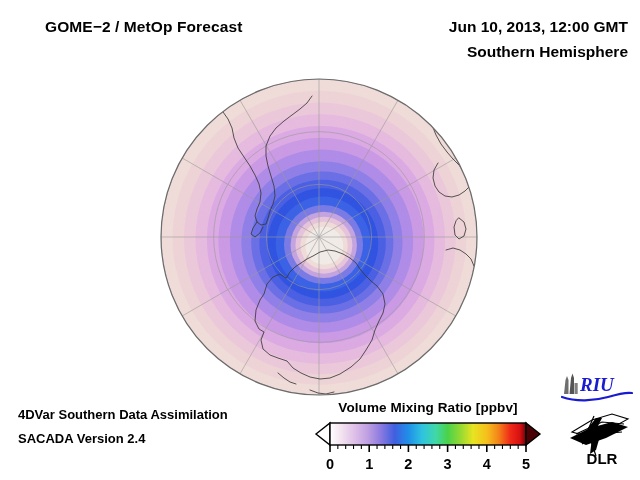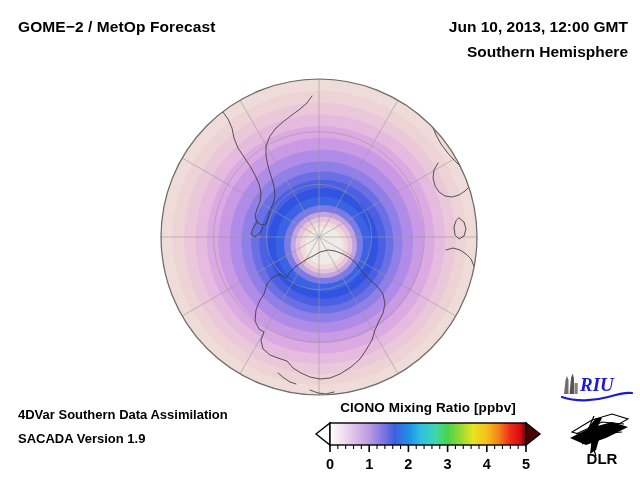--- a/index.html
+++ b/index.html
@@ -30,21 +30,21 @@
   .hdr-right {
     position: absolute;
     right: 12px;
     top: 14px;
     font-size: 15.5px;
     font-weight: bold;
     line-height: 25px;
     text-align: right;
     white-space: nowrap;
   }
-  .hdr-line { display: block; }
+  .hdr-line { display: block; margin-left: 27px; }
   .hdr-right .hdr-line { text-align: right; }
   sub {
     font-size: 0.72em;
     vertical-align: -0.25em;
     font-weight: bold;
   }
 
   
   #globe-wrap {
     position: absolute;
@@ -197,25 +197,25 @@
         <path d="M 150,312 L 158,315 L 166,316 L 174,314"></path>
       </g>
     </g>
 
     <circle cx="159" cy="159" r="158" fill="none" stroke="#6b6b6b" stroke-width="1.2"></circle>
   </svg>
 </div>
 
 <div class="footer-left">
   <span class="footer-line">4DVar Southern Data Assimilation</span>
-  <span class="footer-line">SACADA Version 1.9</span>
+  <span class="footer-line">SACADA Version 2.4</span>
 </div>
 
 <div id="colorbar-block">
-  <div id="cb-title">ClONO Mixing Ratio [ppbv]</div>
+  <div id="cb-title">Volume Mixing Ratio [ppbv]</div>
   <svg id="cb-svg" width="240" height="58" viewBox="0 0 240 58">
     <defs>
       <linearGradient id="cbGrad" x1="0" y1="0" x2="1" y2="0">
           <stop offset="0%" stop-color="#ffffff"></stop>
           <stop offset="6%" stop-color="#f2e2ef"></stop>
           <stop offset="12%" stop-color="#e0c2e8"></stop>
           <stop offset="19%" stop-color="#c1a0e2"></stop>
           <stop offset="26%" stop-color="#8a7ae0"></stop>
           <stop offset="33%" stop-color="#3f5fe0"></stop>
           <stop offset="40%" stop-color="#1f8fe8"></stop>

